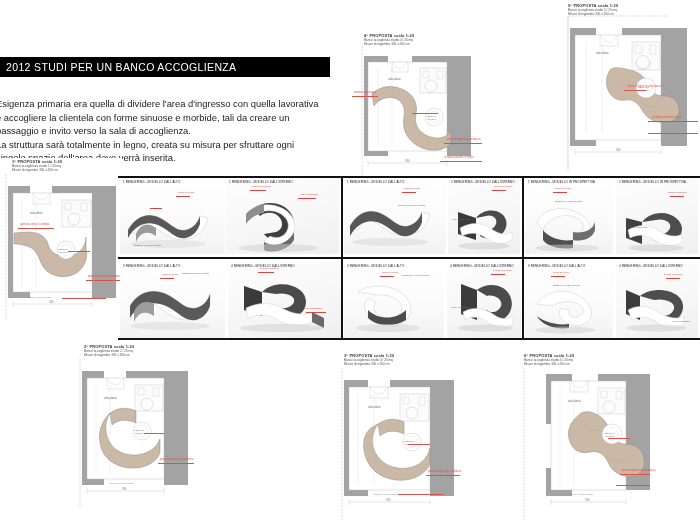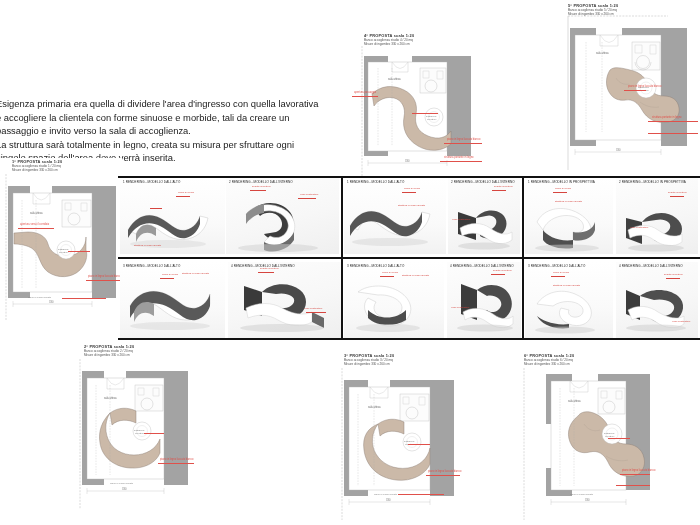--- a/index.html
+++ b/index.html
@@ -97,20 +97,23 @@
 
   
   .predline { position: absolute; height: .7px; background: #e0504a; }
   .predtxt { position:absolute; font-size:2.6px; color:#e0504a; white-space:nowrap; }
 </style>
 </head>
 <body>
 
 <div class="board">
 
+  <div class="title-bar">
+    <div class="t">2012 STUDI PER UN BANCO ACCOGLIENZA</div>
+  </div>
 
   <div class="desc">
     <p>Esigenza primaria era quella di dividere l'area d'ingresso con quella lavorativa</p>
     <p>e accogliere la clientela con forme sinuose e morbide, tali da creare un</p>
     <p>passaggio e invito verso la sala di accoglienza.</p>
     <p>La struttura sarà totalmente in legno, creata su misura per sfruttare ogni</p>
     <p>singolo spazio dell'area dove verrà inserita.</p>
   </div>
 
   <div class="plan" style="left:556px; top:2px; width:144px; height:172px;">

